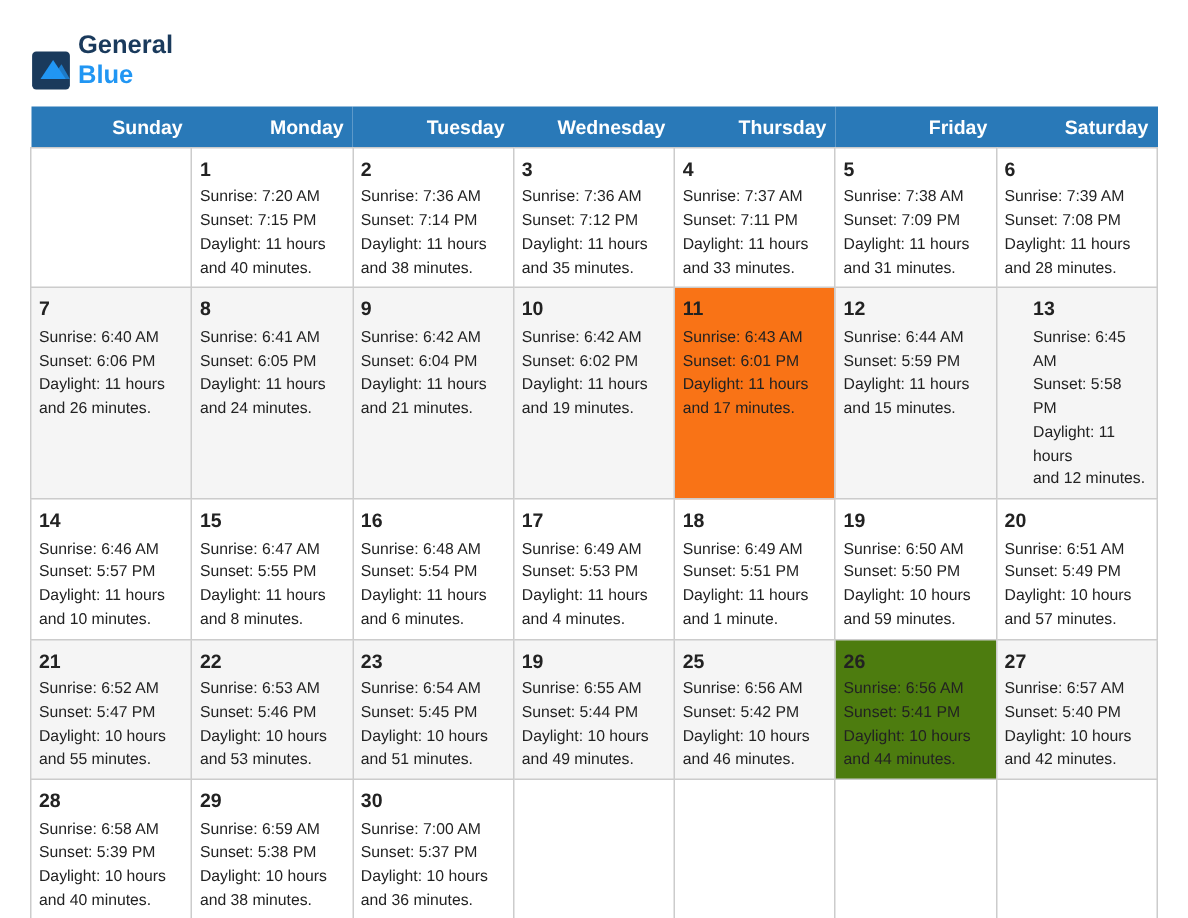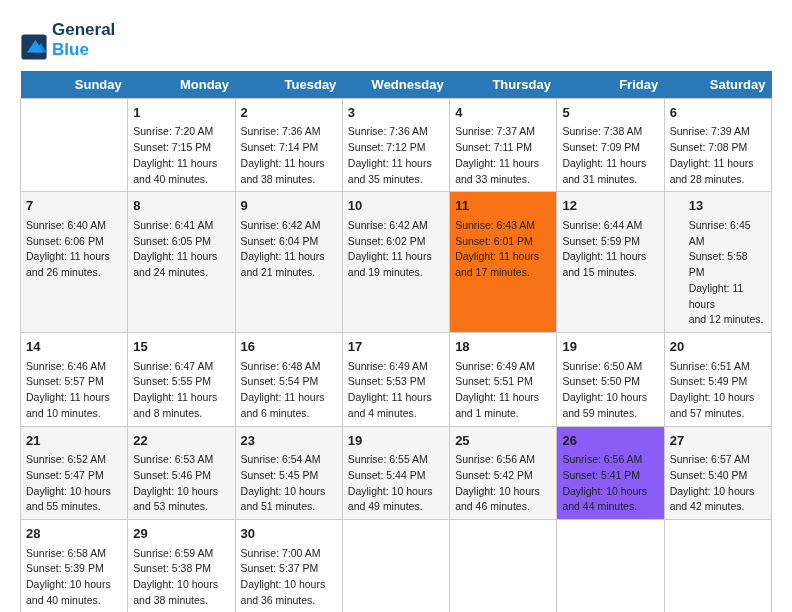--- a/index.html
+++ b/index.html
@@ -291,21 +291,21 @@
 Daylight: 10 hours
 and 49 minutes.</div>
         </td>
         <td style="background: rgb(245, 245, 245);">
           <span class="date-num">25</span>
           <div class="cell-info" style="white-space: pre-line;">Sunrise: 6:56 AM
 Sunset: 5:42 PM
 Daylight: 10 hours
 and 46 minutes.</div>
         </td>
-        <td style="background: #8b5cf6;">
+        <td style="background: #4d7c0f;">
           <span class="date-num">26</span>
           <div class="cell-info" style="white-space: pre-line;">Sunrise: 6:56 AM
 Sunset: 5:41 PM
 Daylight: 10 hours
 and 44 minutes.</div>
         </td>
         <td style="background: rgb(245, 245, 245);">
           <span class="date-num">27</span>
           <div class="cell-info" style="white-space: pre-line;">Sunrise: 6:57 AM
 Sunset: 5:40 PM

